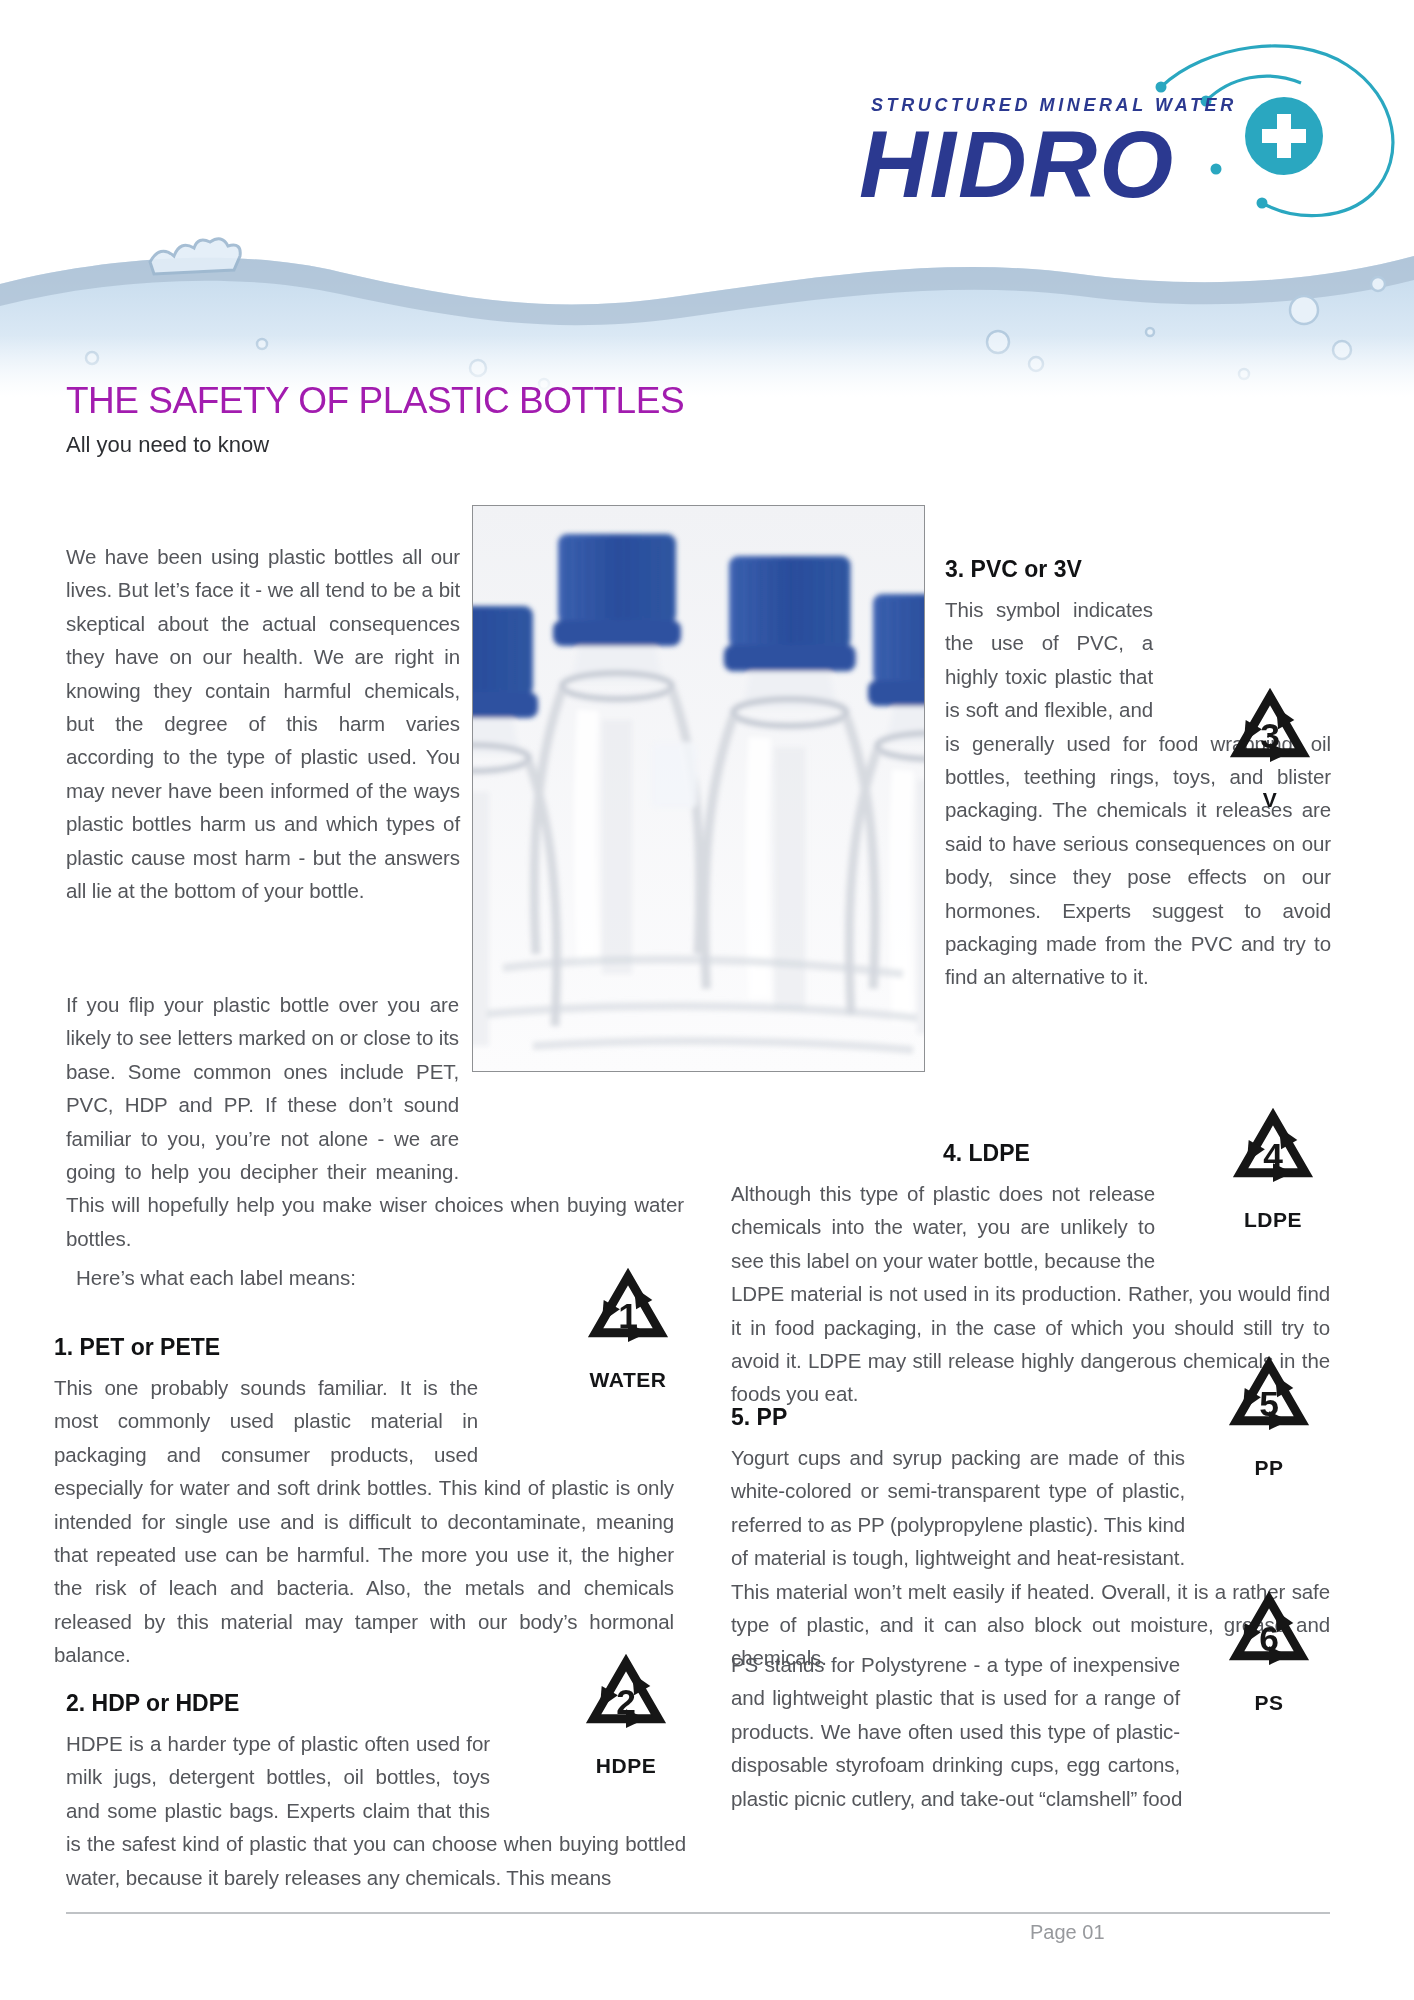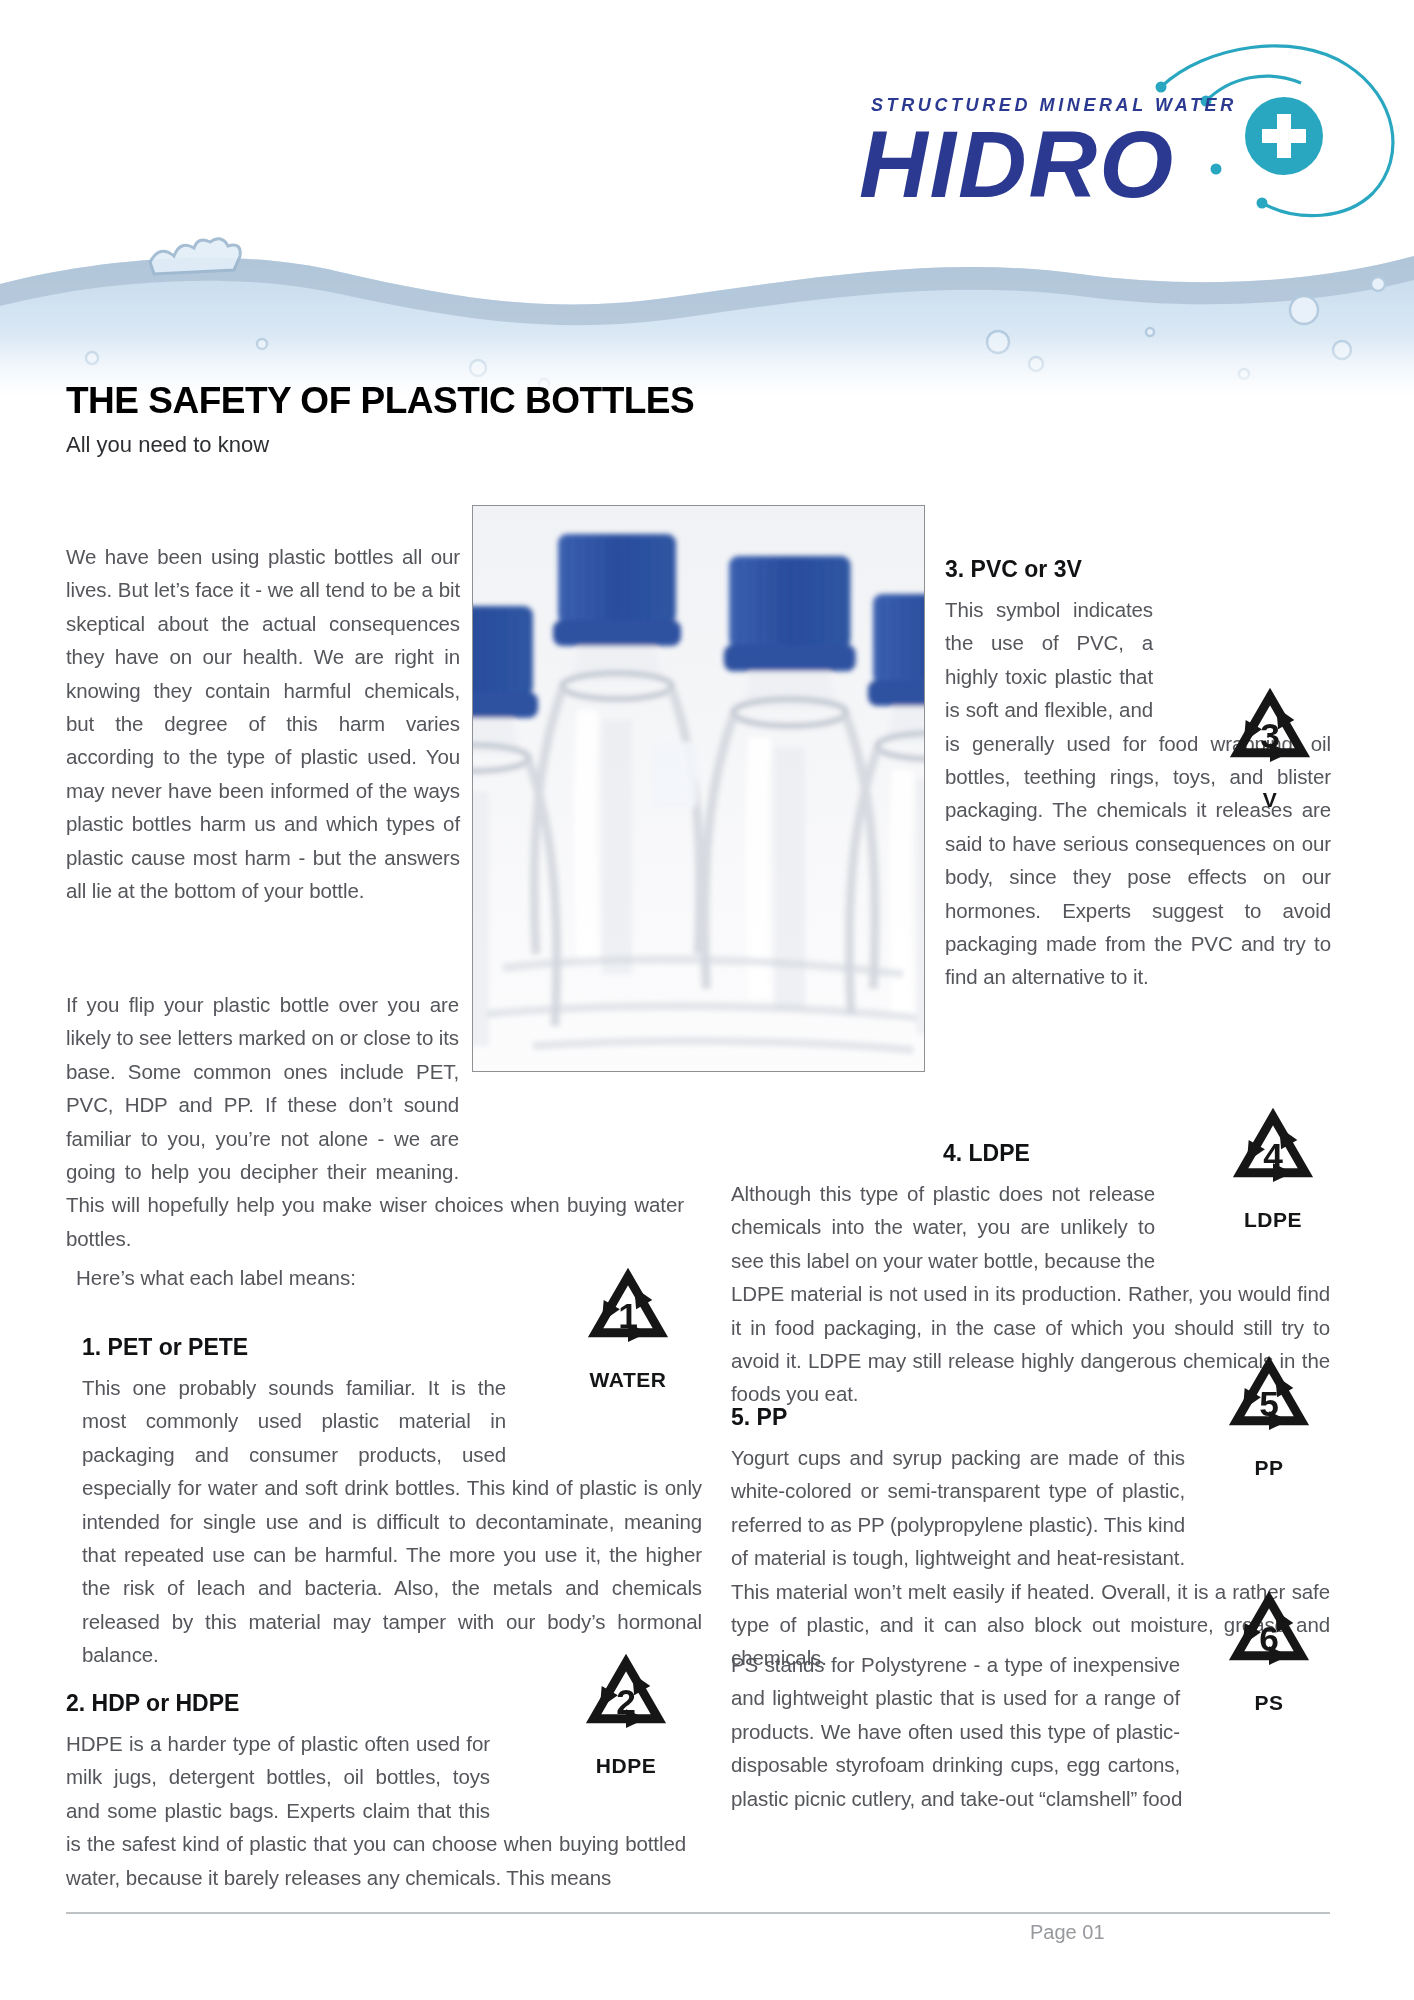--- a/index.html
+++ b/index.html
@@ -13,21 +13,21 @@
 
   
   .logo-svg { position:absolute; left:855px; top:35px; width:560px; height:192px; }
 
   
   .waterband { position:absolute; left:0; top:192px; width:1414px; height:205px; }
 
   
   .title {
     position:absolute; left:66px; top:380px; width:900px;
-    font-size:37px; font-weight:bold; letter-spacing:-0.5px; color:#000000;
+    font-size:37px; font-weight:normal; letter-spacing:-0.5px; color:#a21caf;
   }
   .subtitle {
     position:absolute; left:66px; top:432px; width:600px;
     font-size:22px; color:#2d2f33;
   }
 
   
   .body {
     font-size:20.5px; line-height:33.4px; text-align:justify;
     color:#54565b; letter-spacing:-0.1px;
@@ -161,21 +161,21 @@
       </g>
     </svg>
   </div>
 
   <p class="body abs" style="left:66px; top:540px; width:394px;">We have been using plastic bottles all our lives. But let’s face it - we all tend to be a bit skeptical about the actual consequences they have on our health. We are right in knowing they contain harmful chemicals, but the degree of this harm varies according to the type of plastic used. You may never have been informed of the ways plastic bottles harm us and which types of plastic cause most harm - but the answers all lie at the bottom of your bottle.</p>
 
   <p class="body abs" style="left:66px; top:988px; width:618px;"><span class="sp" style="width:225px;height:168px;"></span><span>If you flip your plastic bottle over you are likely to see letters marked on or close to its base. Some common ones include PET, PVC, HDP and PP. If these don’t sound familiar to you, you’re not alone - we are going to help you decipher their meaning. This will hopefully help you make wiser choices when buying water bottles.</span></p>
 
   <p class="leadin abs" style="left:76px; top:1266px; width:500px;">Here’s what each label means:</p>
 
-  <div class="abs" style="left:82px; top:1332px; width:620px;">
+  <div class="abs" style="left:54px; top:1332px; width:620px;">
     <h3 class="sec-h">1. PET or PETE</h3>
     <p class="body"><span class="sp" style="width:196px;height:100px;"></span><span>This one probably sounds familiar. It is the most commonly used plastic material in packaging and consumer products, used especially for water and soft drink bottles. This kind of plastic is only intended for single use and is difficult to decontaminate, meaning that repeated use can be harmful. The more you use it, the higher the risk of leach and bacteria. Also, the metals and chemicals released by this material may tamper with our body’s hormonal balance.</span></p>
   </div>
 
   <div class="abs" style="left:66px; top:1688px; width:620px;">
     <h3 class="sec-h">2. HDP or HDPE</h3>
     <p class="body"><span class="sp" style="width:196px;height:100px;"></span><span>HDPE is a harder type of plastic often used for milk jugs, detergent bottles, oil bottles, toys and some plastic bags. Experts claim that this is the safest kind of plastic that you can choose when buying bottled water, because it barely releases any chemicals. This means</span></p>
   </div>
 
   <div class="abs" style="left:945px; top:545px; width:386px;">

